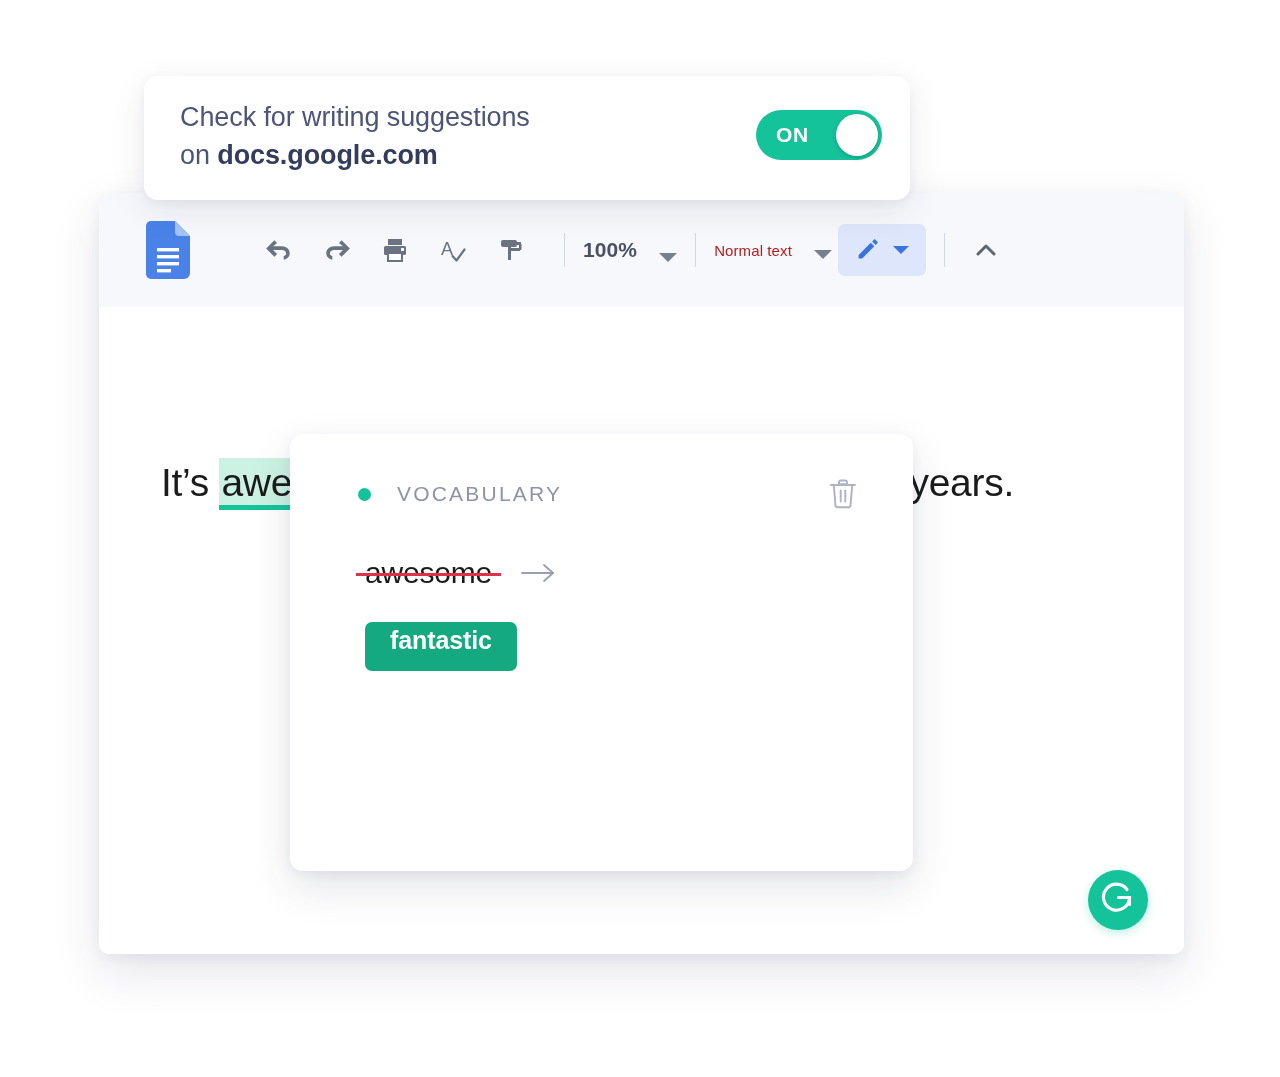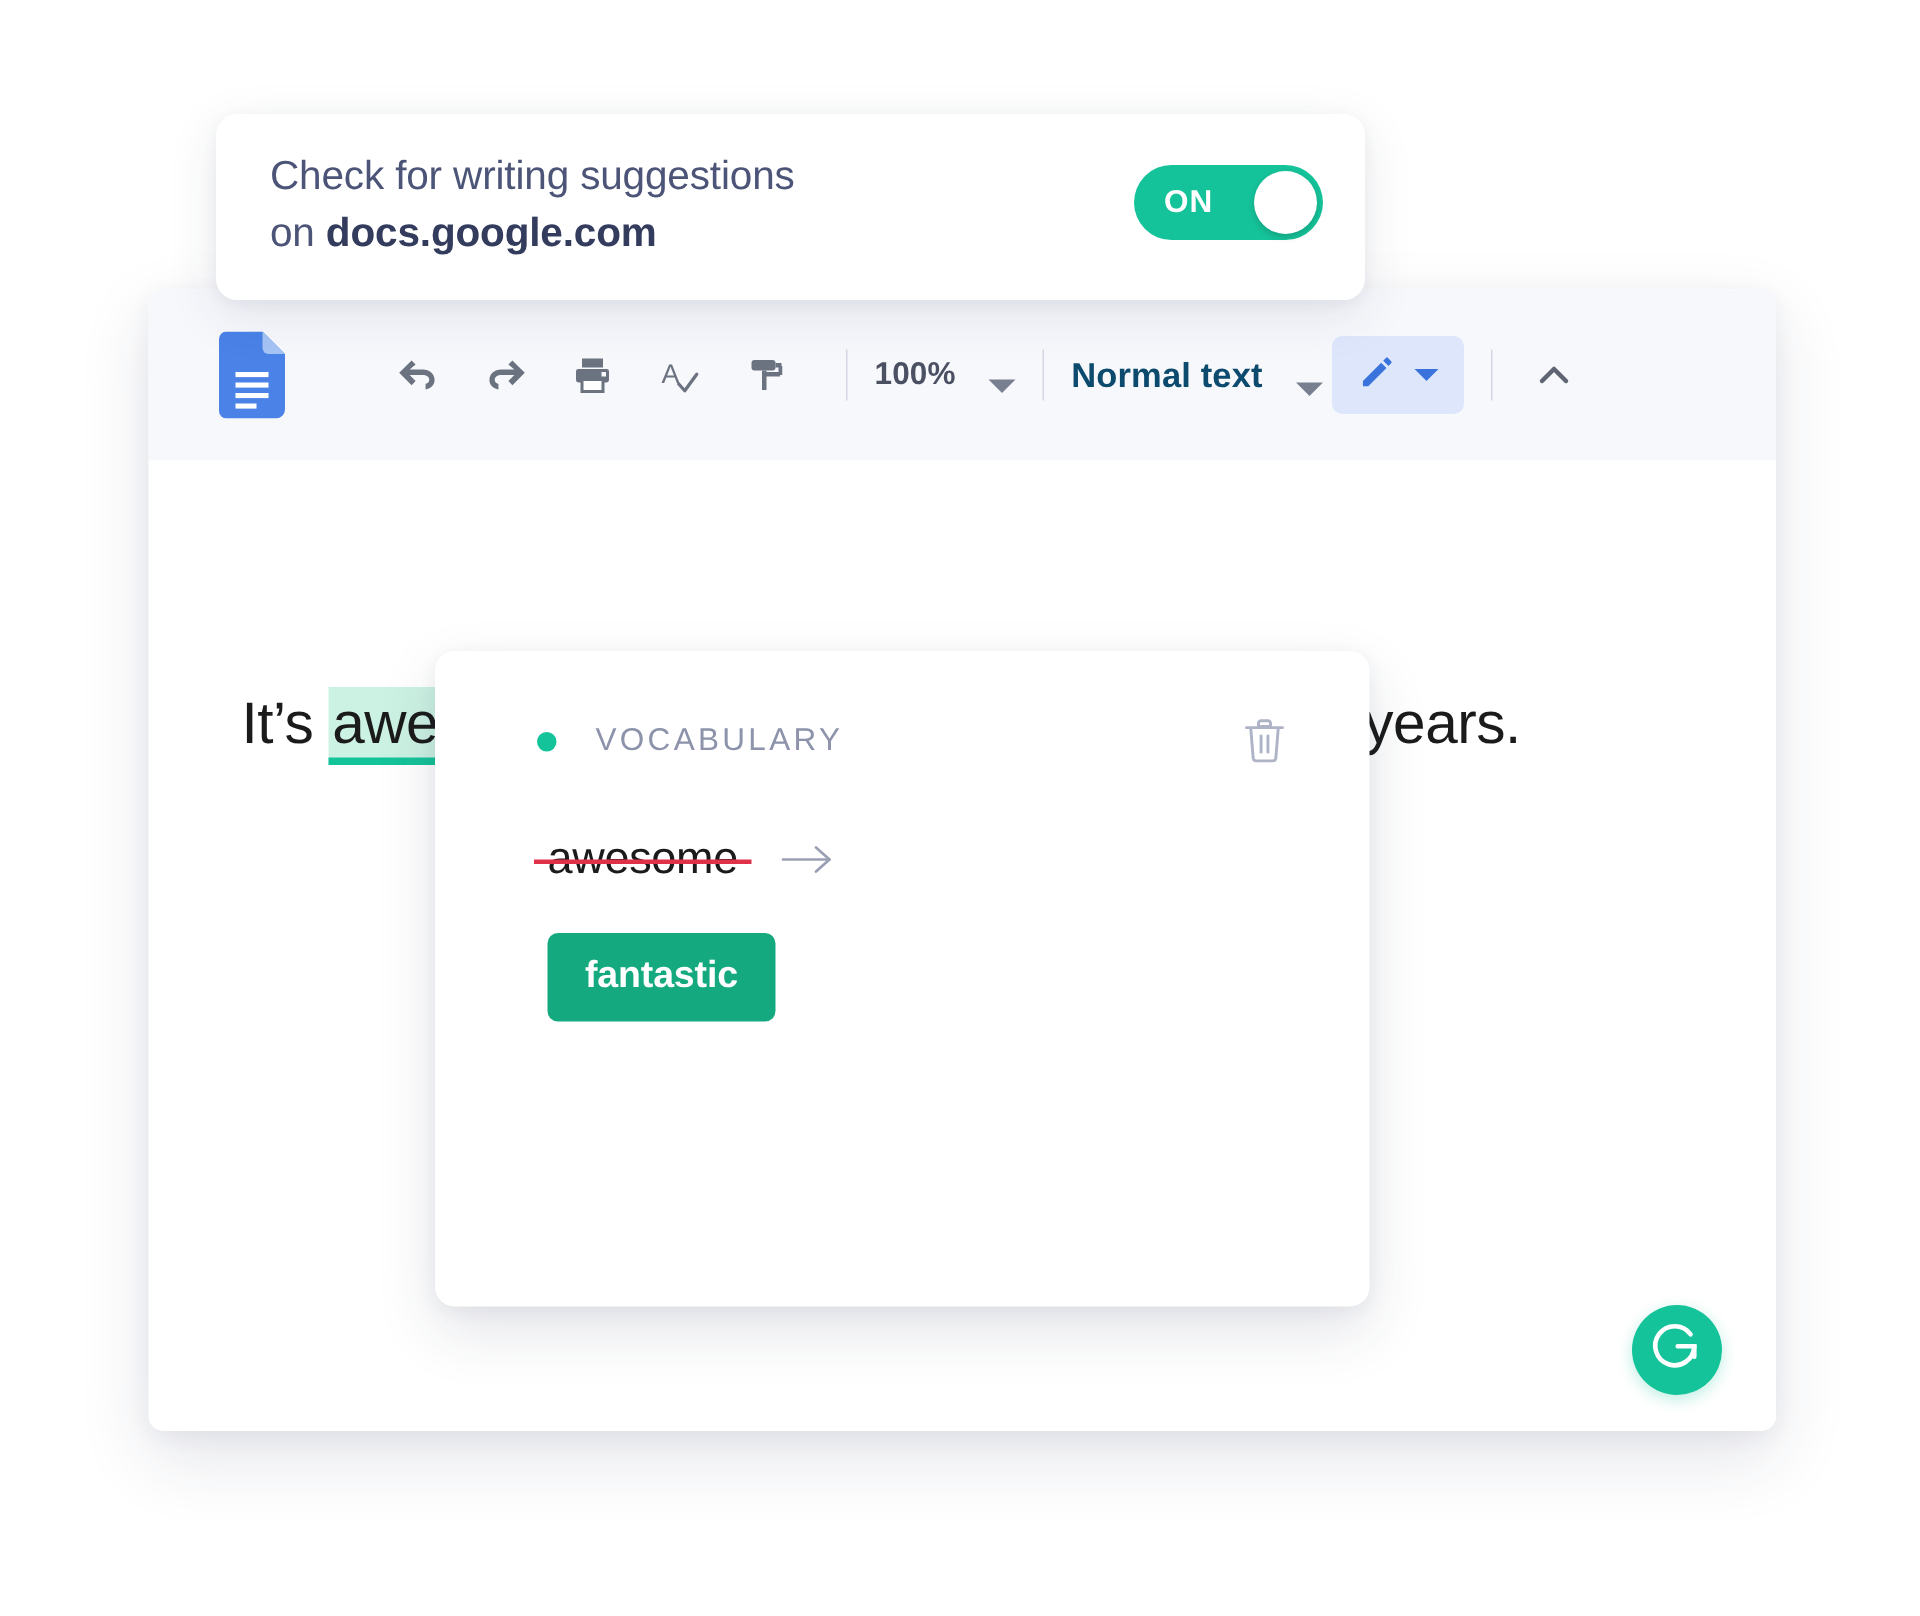--- a/index.html
+++ b/index.html
@@ -138,23 +138,23 @@
     align-items: flex-end;
     flex: none;
   }
   .zoom-label {
     font-size: 21px;
     font-weight: 700;
     color: #4b5163;
     letter-spacing: 0.1px;
   }
   .style-label {
-    font-size: 23px;
-    font-weight: 700;
-    color: #0c4a6e;
+    font-size: 15px;
+    font-weight: 400;
+    color: #b91c1c;
     letter-spacing: 0.1px;
   }
   .caret {
     width: 0;
     height: 0;
     border-left: 9px solid transparent;
     border-right: 9px solid transparent;
     border-top: 9px solid #78808f;
     margin-left: 22px;
     flex: none;
@@ -285,21 +285,21 @@
     display: flex;
     margin-top: 32px;
     margin-left: 7px;
   }
   .chip {
     background: #15a97f;
     color: #ffffff;
     font-size: 25px;
     font-weight: 700;
     border-radius: 7px;
-    padding: 14px 25px 16px 25px;
+    padding: 4px 25px 16px 25px;
     margin-right: 16px;
     letter-spacing: -0.1px;
     border: none;
     font-family: "Liberation Sans", sans-serif;
     cursor: pointer;
   }
 
   .explain {
     margin-top: 38px;
     margin-left: 7px;

